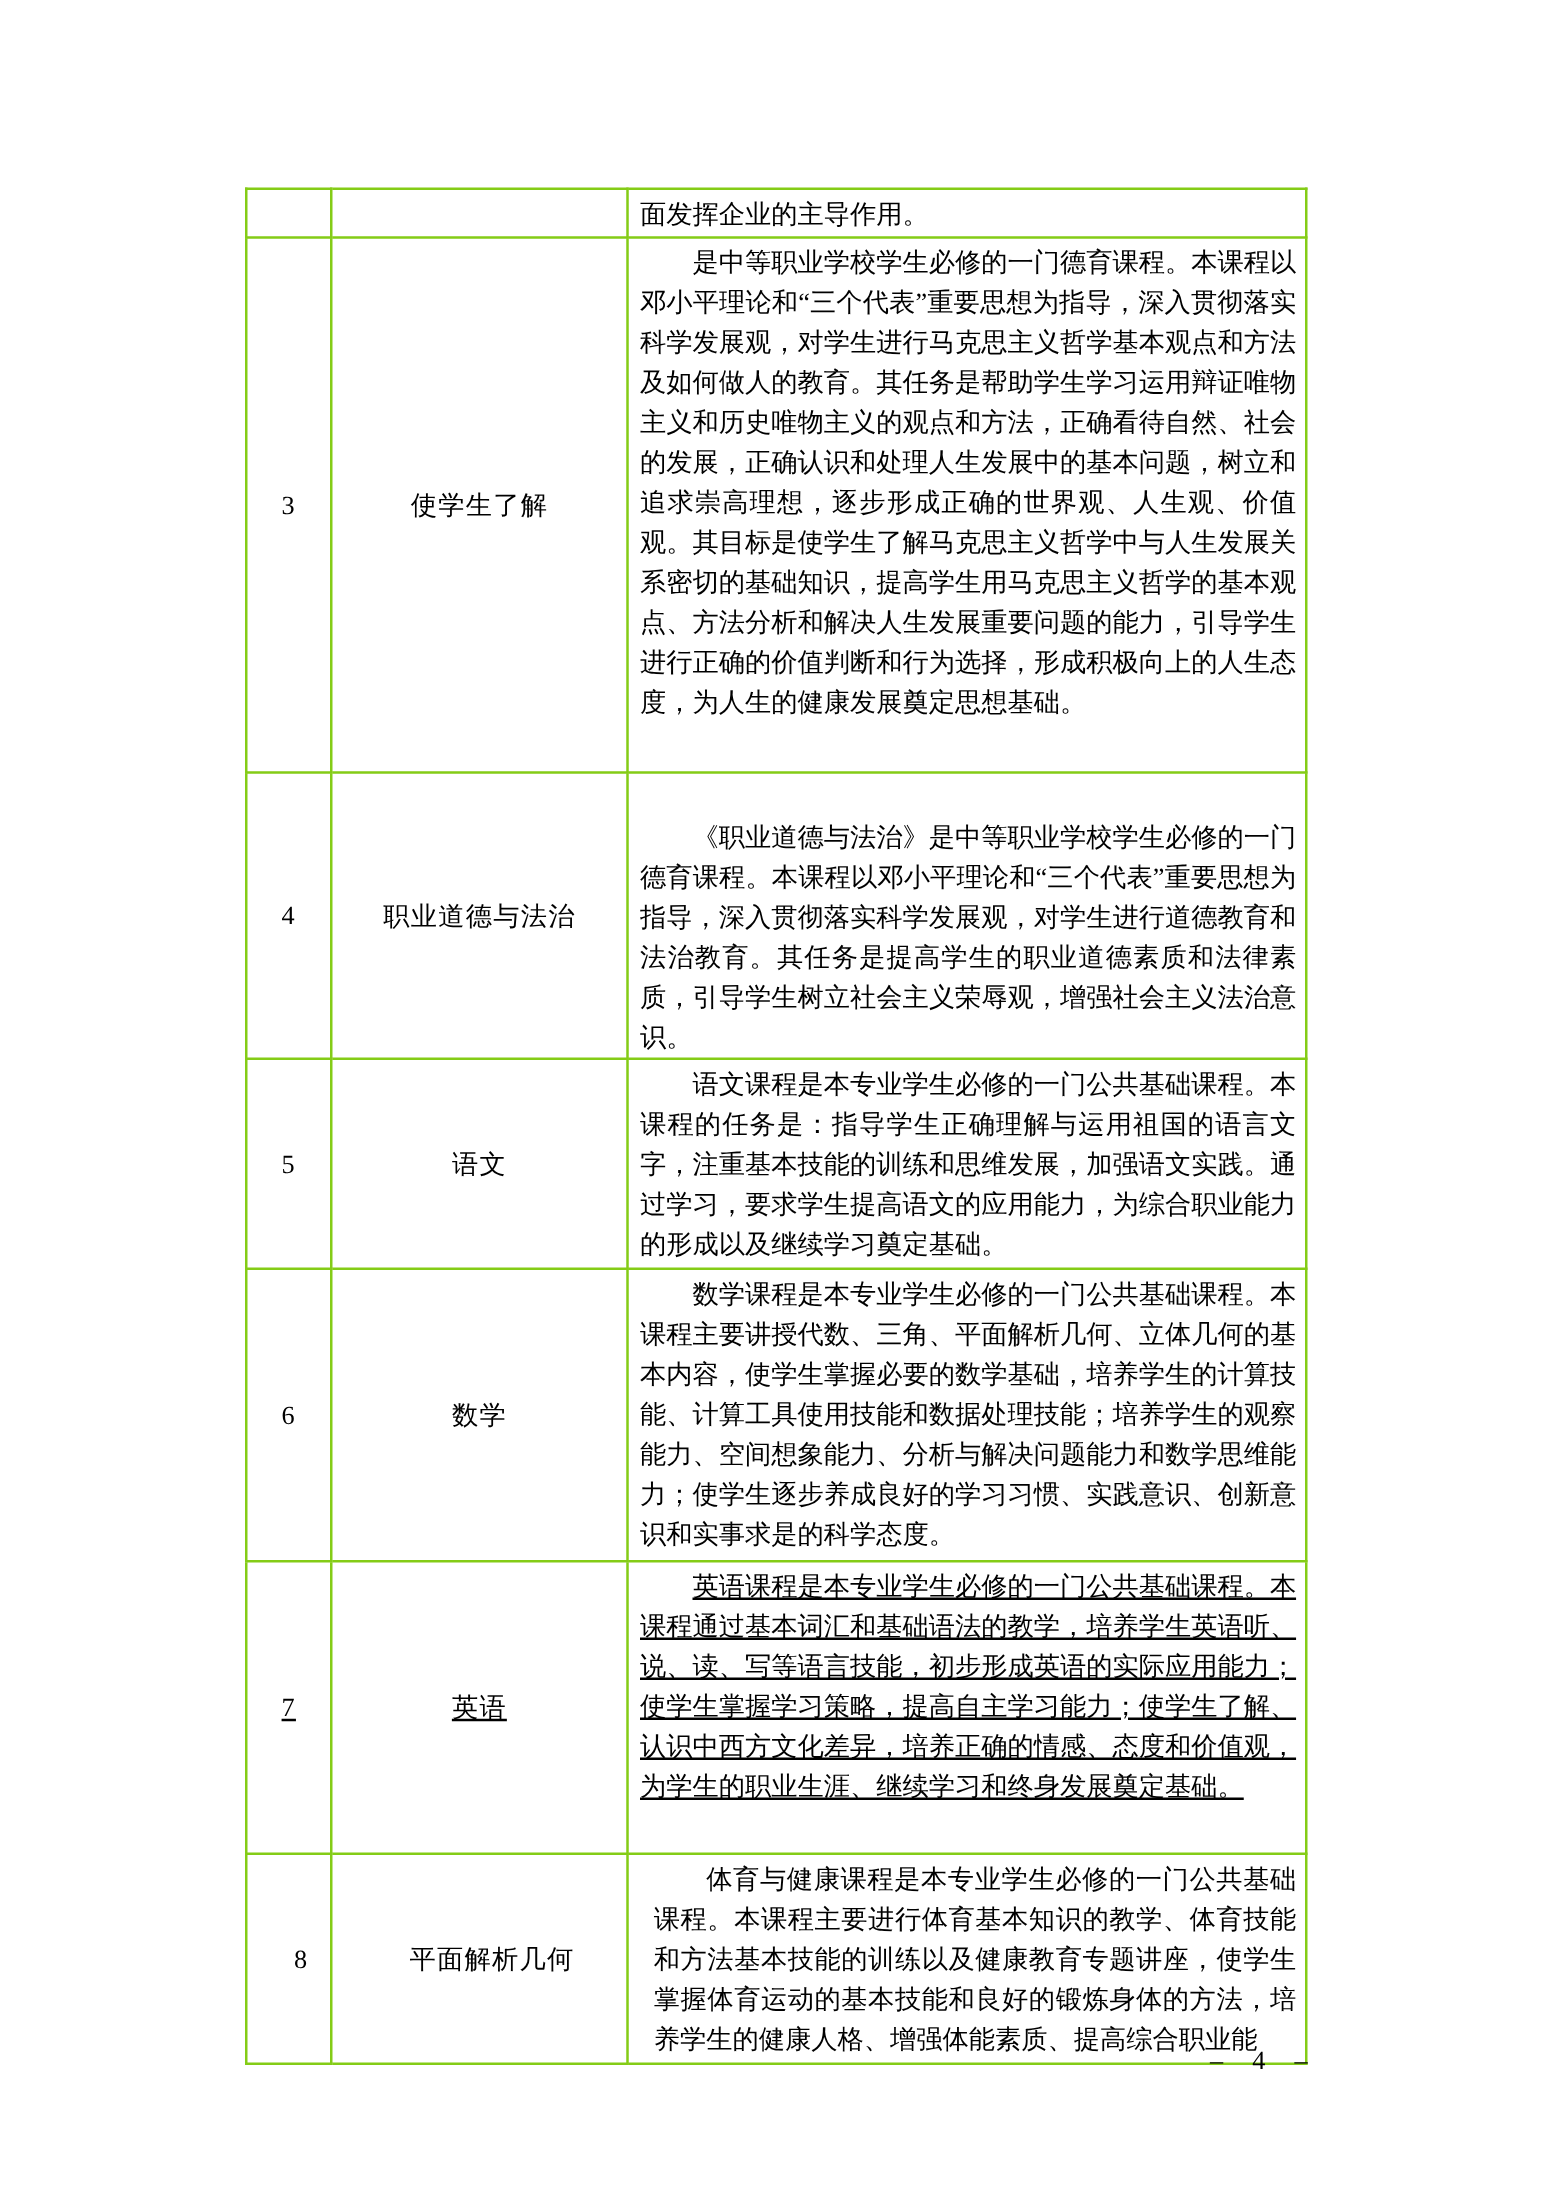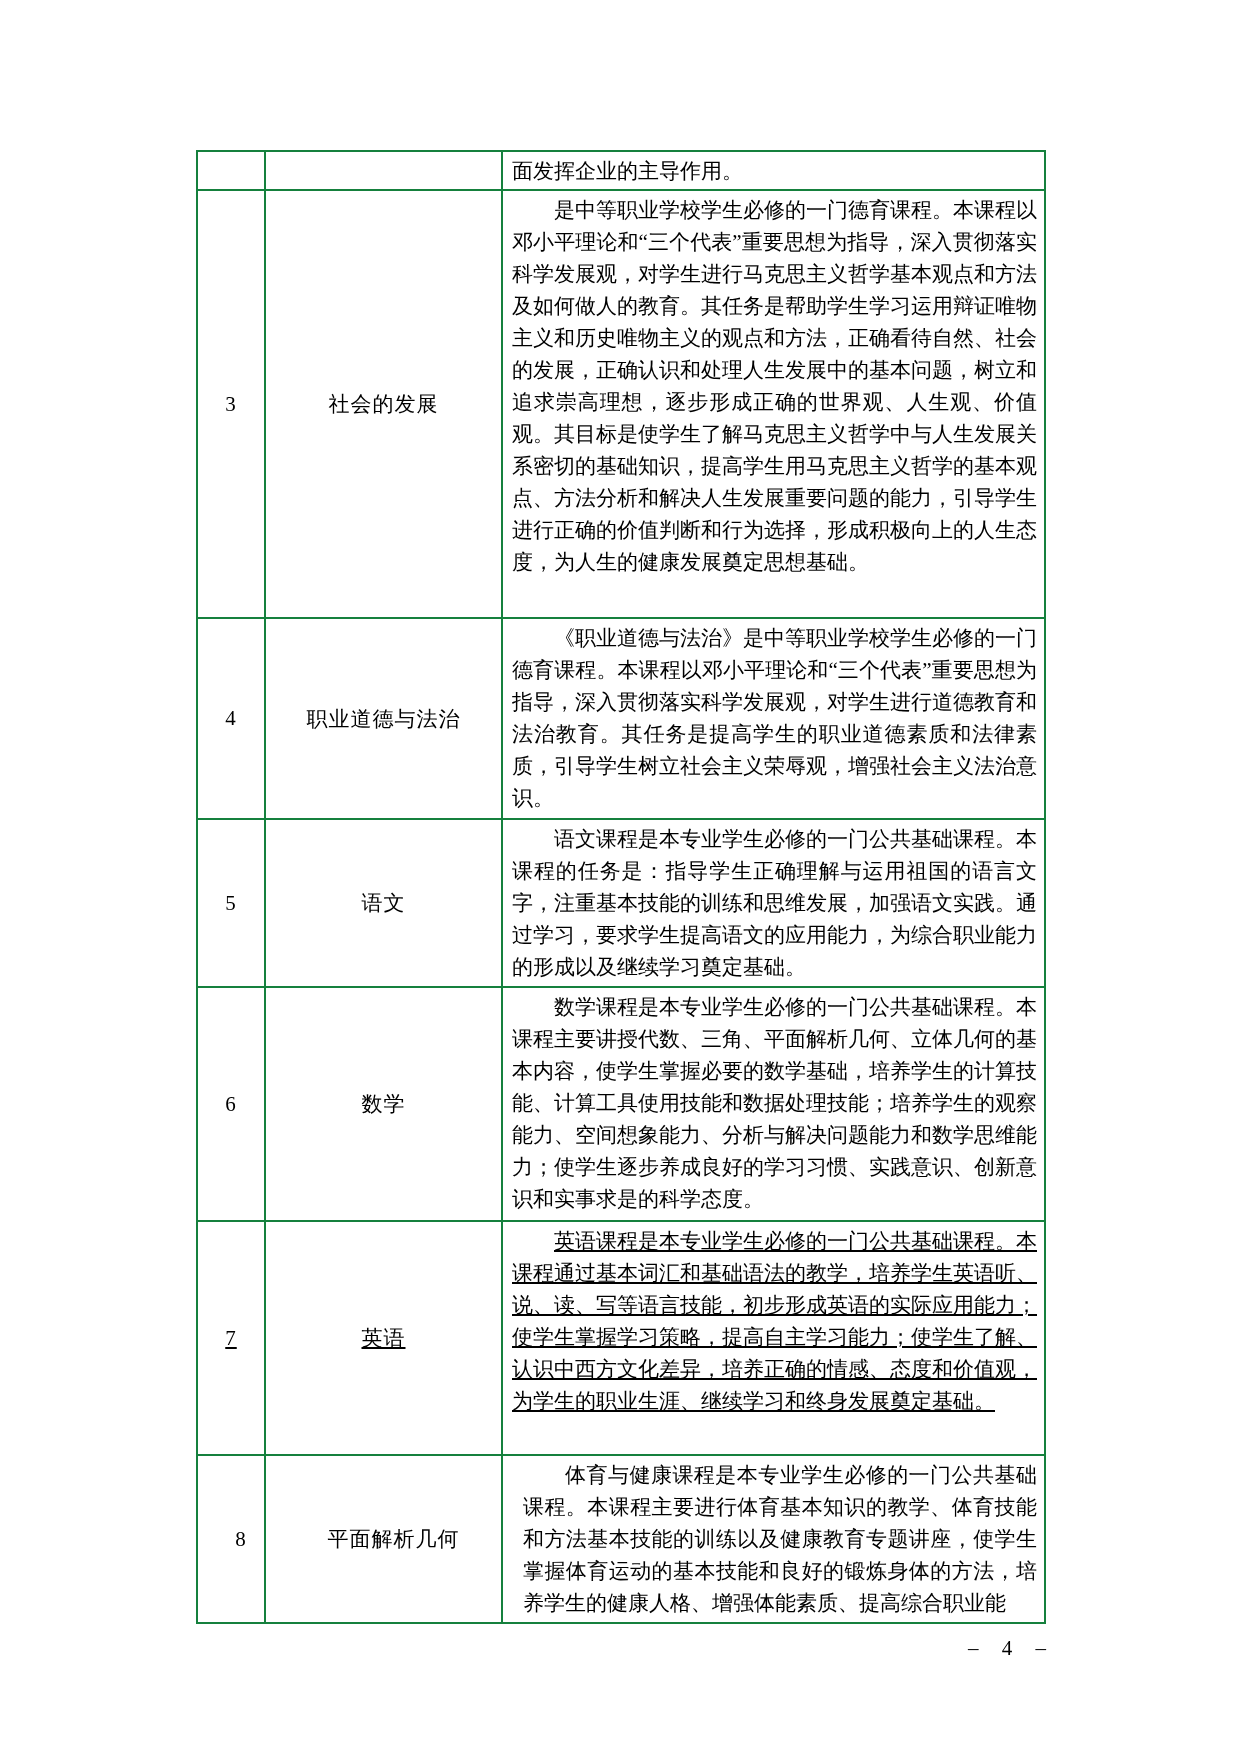--- a/index.html
+++ b/index.html
@@ -16,21 +16,21 @@
   }
   .course-table {
     position: absolute;
     left: 196px;
     top: 150px;
     width: 848px;
     border-collapse: collapse;
     table-layout: fixed;
   }
   .course-table td {
-    border: 2px solid #15803d;
+    border: 2px solid #84cc16;
     padding: 0;
     vertical-align: top;
     overflow: hidden;
   }
   .col-num   { width: 68px;  }
   .col-name  { width: 237px; }
   .col-desc  { width: 543px; }
 
   td.cell-num, td.cell-name {
     vertical-align: middle;
@@ -58,21 +58,21 @@
   tr.row-cont  td { height: 34px;  }
   tr.row-3     td { height: 423px; }
   tr.row-4     td { height: 196px; }
   tr.row-5     td { height: 163px; border-radius: 27px; }
   tr.row-6     td { height: 229px; }
   tr.row-7     td { height: 229px; text-decoration: underline; }
   tr.row-8     td { height: 163px; padding-left: 20px; }
 
   tr.row-cont .desc-box { height: 30px;  }
   tr.row-3    .desc-box { height: 417px; }
-  tr.row-4    .desc-box { height: 192px; }
+  tr.row-4    .desc-box { height: 192px; margin-top: 32px; }
   tr.row-5    .desc-box { height: 160px; }
   tr.row-6    .desc-box { height: 224px; }
   tr.row-7    .desc-box { height: 224px; }
   tr.row-8    .desc-box { height: 160px; }
 
   .page-number {
     position: absolute;
     top: 1636px;
     right: 186px;
     font-size: 21px;
@@ -94,21 +94,21 @@
       <td class="cell-num"></td>
       <td class="cell-name"></td>
       <td class="cell-desc">
         <div class="desc-box">
             <p class="desc-text">面发挥企业的主导作用。</p>
           </div>
       </td>
     </tr>
     <tr class="row-3">
       <td class="cell-num">3</td>
-      <td class="cell-name">社会的发展</td>
+      <td class="cell-name">使学生了解</td>
       <td class="cell-desc">
         <div class="desc-box">
             <p class="desc-text">是中等职业学校学生必修的一门德育课程。本课程以邓小平理论和“三个代表”重要思想为指导，深入贯彻落实科学发展观，对学生进行马克思主义哲学基本观点和方法及如何做人的教育。其任务是帮助学生学习运用辩证唯物主义和历史唯物主义的观点和方法，正确看待自然、社会的发展，正确认识和处理人生发展中的基本问题，树立和追求崇高理想，逐步形成正确的世界观、人生观、价值观。其目标是使学生了解马克思主义哲学中与人生发展关系密切的基础知识，提高学生用马克思主义哲学的基本观点、方法分析和解决人生发展重要问题的能力，引导学生进行正确的价值判断和行为选择，形成积极向上的人生态度，为人生的健康发展奠定思想基础。</p>
           </div>
       </td>
     </tr>
     <tr class="row-4">
       <td class="cell-num">4</td>
       <td class="cell-name">职业道德与法治</td>
       <td class="cell-desc">

